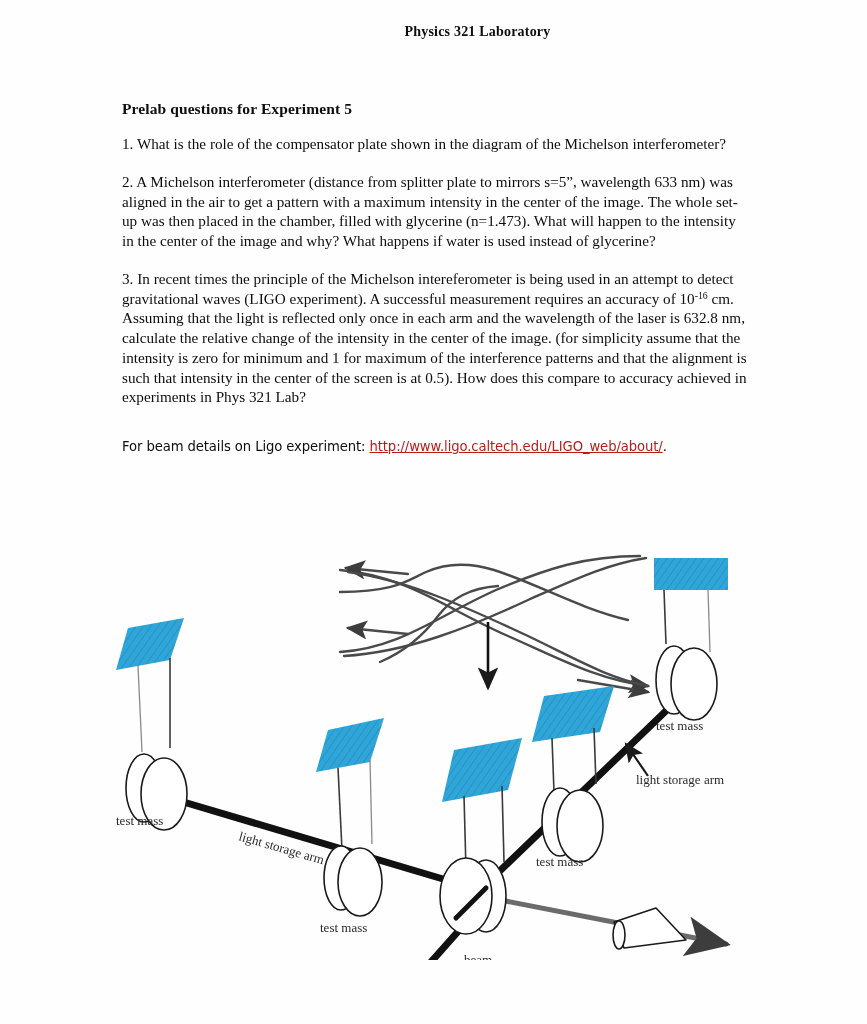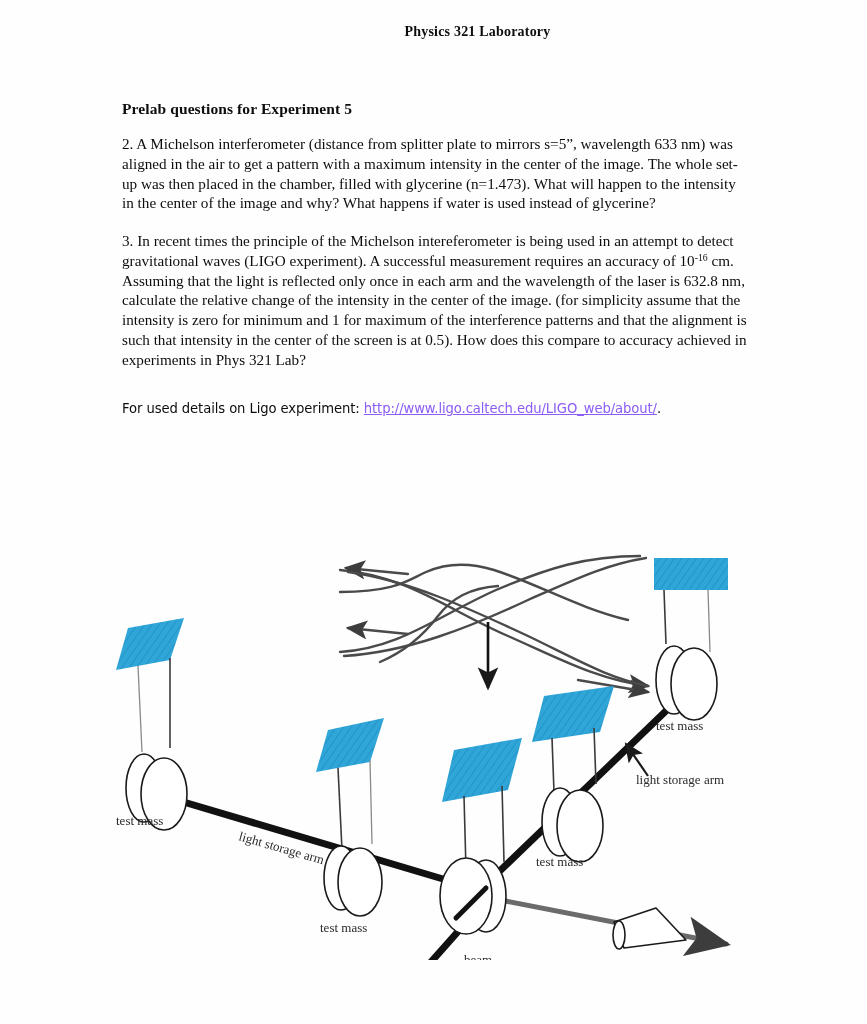--- a/index.html
+++ b/index.html
@@ -60,21 +60,21 @@
     line-height: 0;
   }
   .link-line {
     font-family: "DejaVu Sans", "Liberation Sans", sans-serif;
     font-size: 13.2px;
     margin: 6px 0 0 0;
     letter-spacing: -0.1px;
   }
   .link-line a,
   .link-url {
-    color: #8b5cf6;
+    color: #b91c1c;
     text-decoration: underline;
   }
 
   
   .figure {
     position: absolute;
     left: 108px;
     top: 540px;
     width: 760px;
     height: 420px;
@@ -90,29 +90,30 @@
 <body>
 
 <div class="page">
 
   <div class="doc-title">Physics 321 Laboratory</div>
 
   <div class="text-col">
 
     <h2 class="section-heading">Prelab questions for Experiment 5</h2>
 
+    <p class="q-para">1. What is the role of the compensator plate shown in the diagram of the Michelson interferometer?</p>
 
     <p class="q-para">2. A Michelson interferometer (distance from splitter plate to mirrors s=5”, wavelength 633 nm) was aligned in the air to get a pattern with a maximum intensity in the center of the image. The whole set-up was then placed in the chamber, filled with glycerine (n=1.473). What will happen to the intensity in the center of the image and why? What happens if water is used instead of glycerine?</p>
 
     <p class="q-para p3">
       <span>3. In recent times the principle of the Michelson intereferometer is being used in an attempt to detect gravitational waves (LIGO experiment). A successful measurement requires an accuracy of 10</span><sup>-16</sup><span> cm.  Assuming that the light is reflected only once in each arm and the wavelength of the laser is 632.8 nm, calculate the relative change of the intensity in the center of the image. (for simplicity assume that the intensity is zero for minimum and 1 for maximum of the interference patterns and that the alignment is such that intensity in the center of the screen is at 0.5). How does this compare to accuracy achieved in experiments in Phys 321 Lab?</span>
     </p>
 
     <p class="link-line">
-      <span>For used details on Ligo experiment: </span><a class="link-url" href="#">http://www.ligo.caltech.edu/LIGO_web/about/</a><span>.</span>
+      <span>For beam details on Ligo experiment: </span><a class="link-url" href="#">http://www.ligo.caltech.edu/LIGO_web/about/</a><span>.</span>
     </p>
 
   </div>
 
   <div class="figure">
     <svg width="760" height="420" viewBox="0 0 760 420" xmlns="http://www.w3.org/2000/svg">
 
       <defs>
         <marker id="ah" markerWidth="9" markerHeight="8" refX="8" refY="4" orient="auto">
           <path d="M0,0 L9,4 L0,8 L2,4 Z" fill="#1a1a1a"></path>

